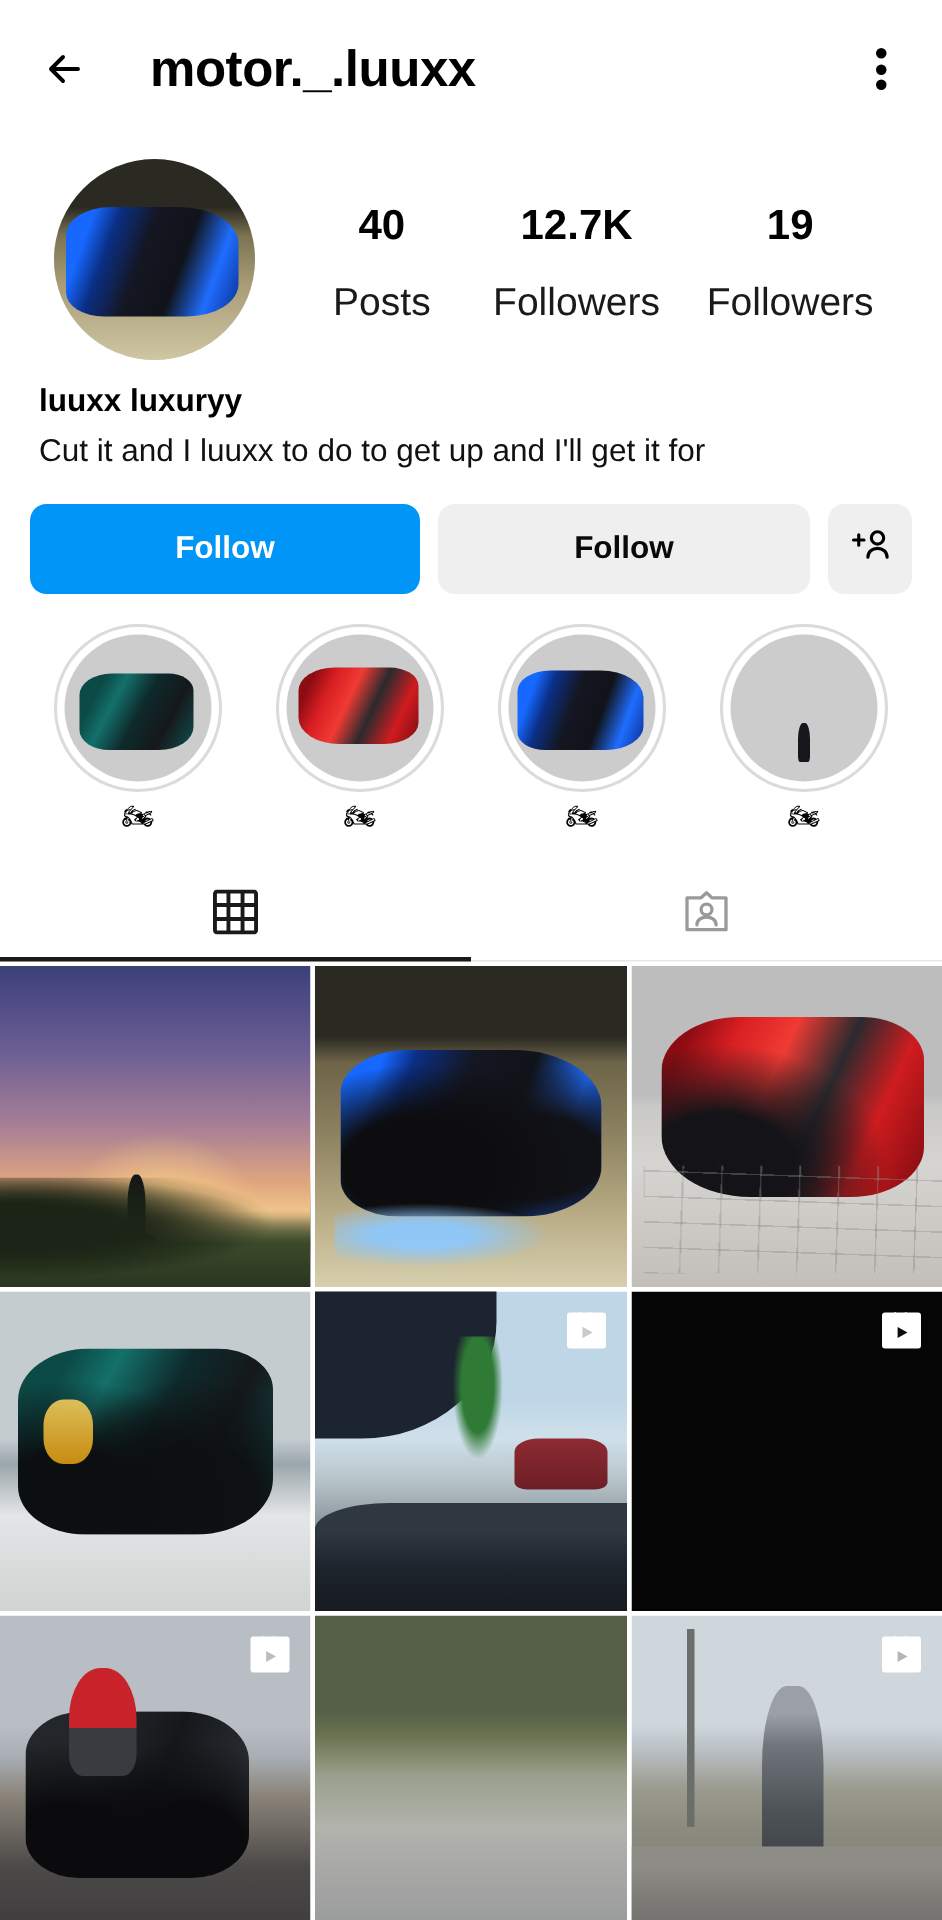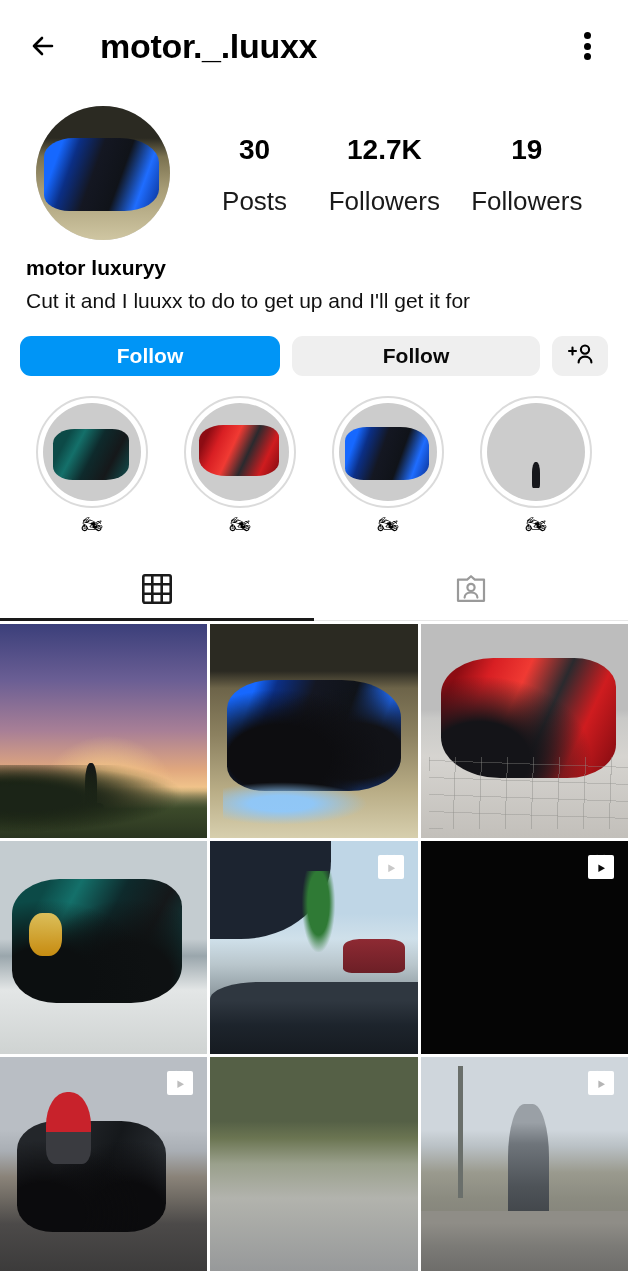--- a/index.html
+++ b/index.html
@@ -41,21 +41,21 @@
   .stat-num { font-size: 28px; font-weight: 700; color: #000; line-height: 1.15; }
   .stat-label { font-size: 26px; color: #1a1a1a; margin-top: 20px; }
 
   
   .bio { padding: 16px 24px 0 26px; }
   .bio-name { font-size: 21px; font-weight: 700; color: #000; }
   .bio-text { font-size: 21px; color: #111; margin-top: 7px; line-height: 1.3; }
 
   
   .actions { display: flex; align-items: center; gap: 12px; padding: 22px 20px 0 20px; }
-  .btn { height: 40px; border-radius: 11px; border: none;
+  .btn { height: 60px; border-radius: 11px; border: none;
          font-size: 21px; font-weight: 700; cursor: pointer;
          display: flex; align-items: center; justify-content: center;
          font-family: "Liberation Sans", sans-serif; }
   .btn-follow { flex: 0 0 260px; background: #0095f6; color: #fff; }
   .btn-message { flex: 1 1 auto; background: #efefef; color: #0a0a0a; }
   .btn-icon { flex: 0 0 56px; width: 56px; background: #efefef; }
 
   
   .highlights { display: flex; padding: 20px 18px 0 18px; gap: 0; }
   .hl { flex: 1 1 0; display: flex; flex-direction: column; align-items: center; }
@@ -262,39 +262,39 @@
     </div>
   </div>
 
   <div class="profile-row">
     <div class="avatar">
       <div class="ph ph-hl3"></div>
     </div>
     <div class="stats">
 
       <div class="stat">
-        <div class="stat-num">30</div>
+        <div class="stat-num">40</div>
         <div class="stat-label">Posts</div>
       </div>
 
       <div class="stat">
         <div class="stat-num">12.7K</div>
         <div class="stat-label">Followers</div>
       </div>
 
       <div class="stat">
         <div class="stat-num">19</div>
         <div class="stat-label">Followers</div>
       </div>
 
     </div>
   </div>
 
   <div class="bio">
-    <div class="bio-name">motor luxuryy</div>
+    <div class="bio-name">luuxx luxuryy</div>
     <div class="bio-text">Cut it and I luuxx to do to get up and I'll get it for</div>
   </div>
 
   <div class="actions">
     <button class="btn btn-follow">Follow</button>
     <button class="btn btn-message">Follow</button>
     <button class="btn btn-icon">
       <span>
         <svg viewBox="0 0 28 24" width="28" height="24" aria-hidden="true">
           <path d="M3 9h7M6.5 5.5v7" fill="none" stroke="#000" stroke-width="2.1" stroke-linecap="round"></path>

